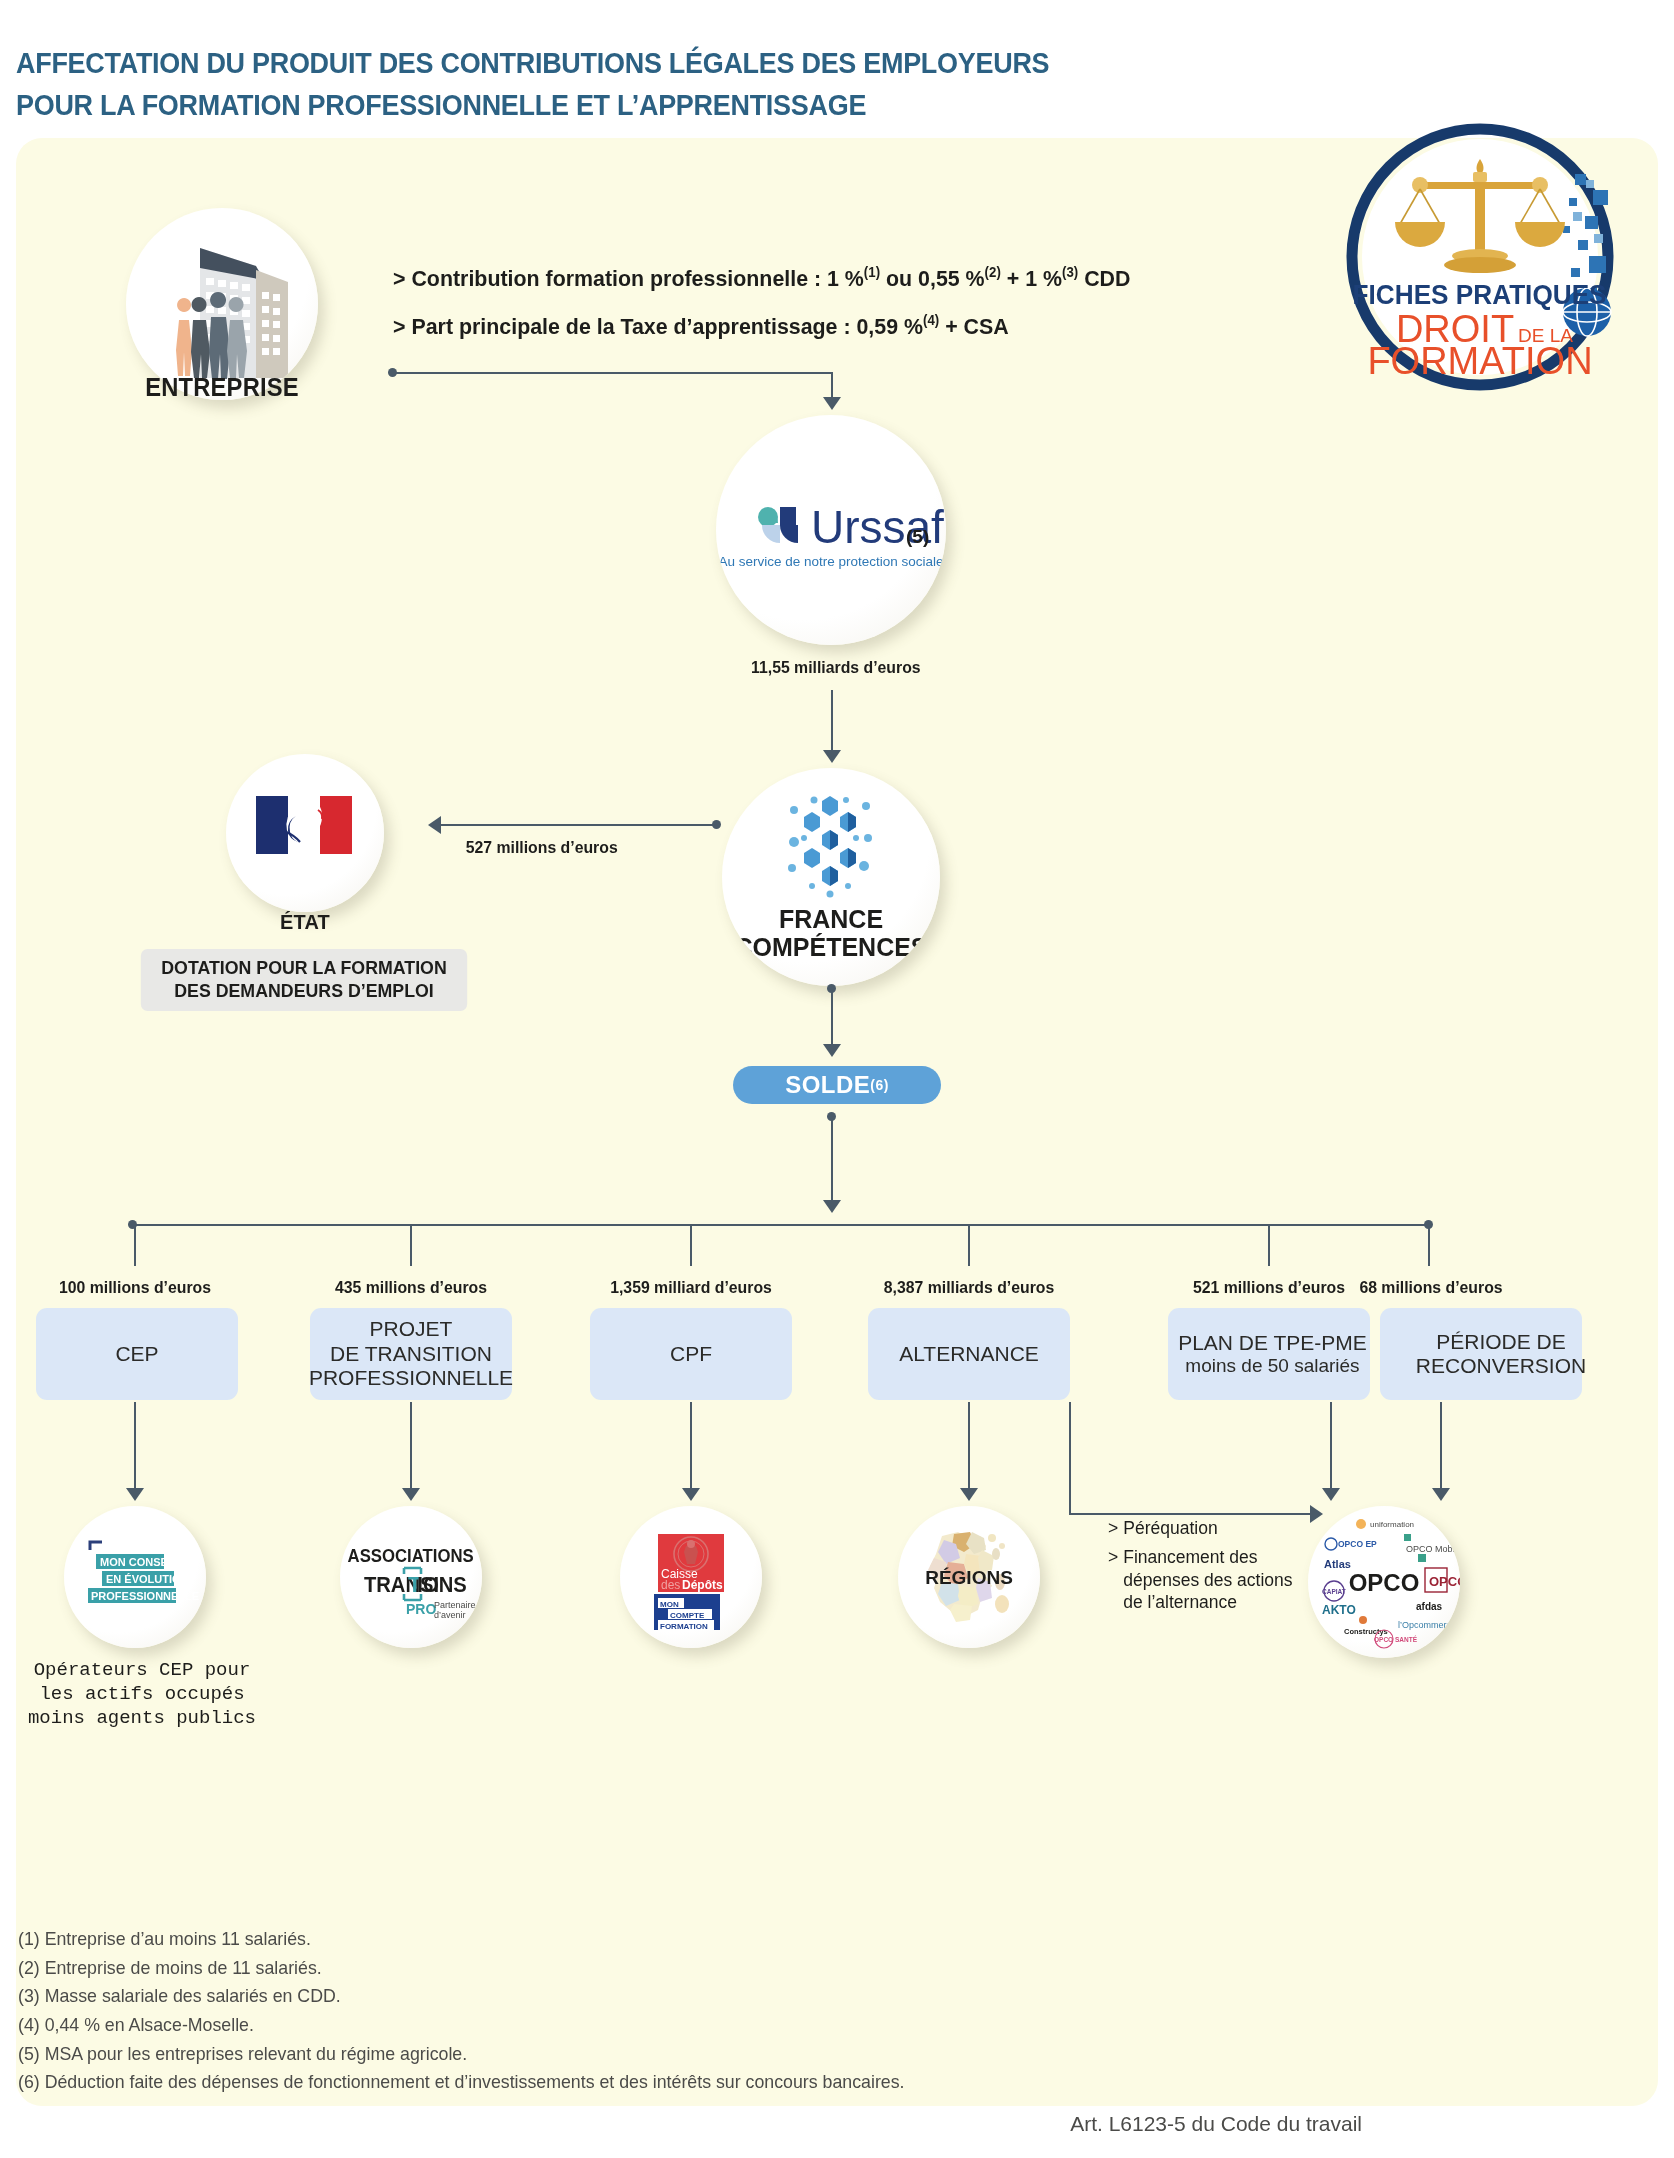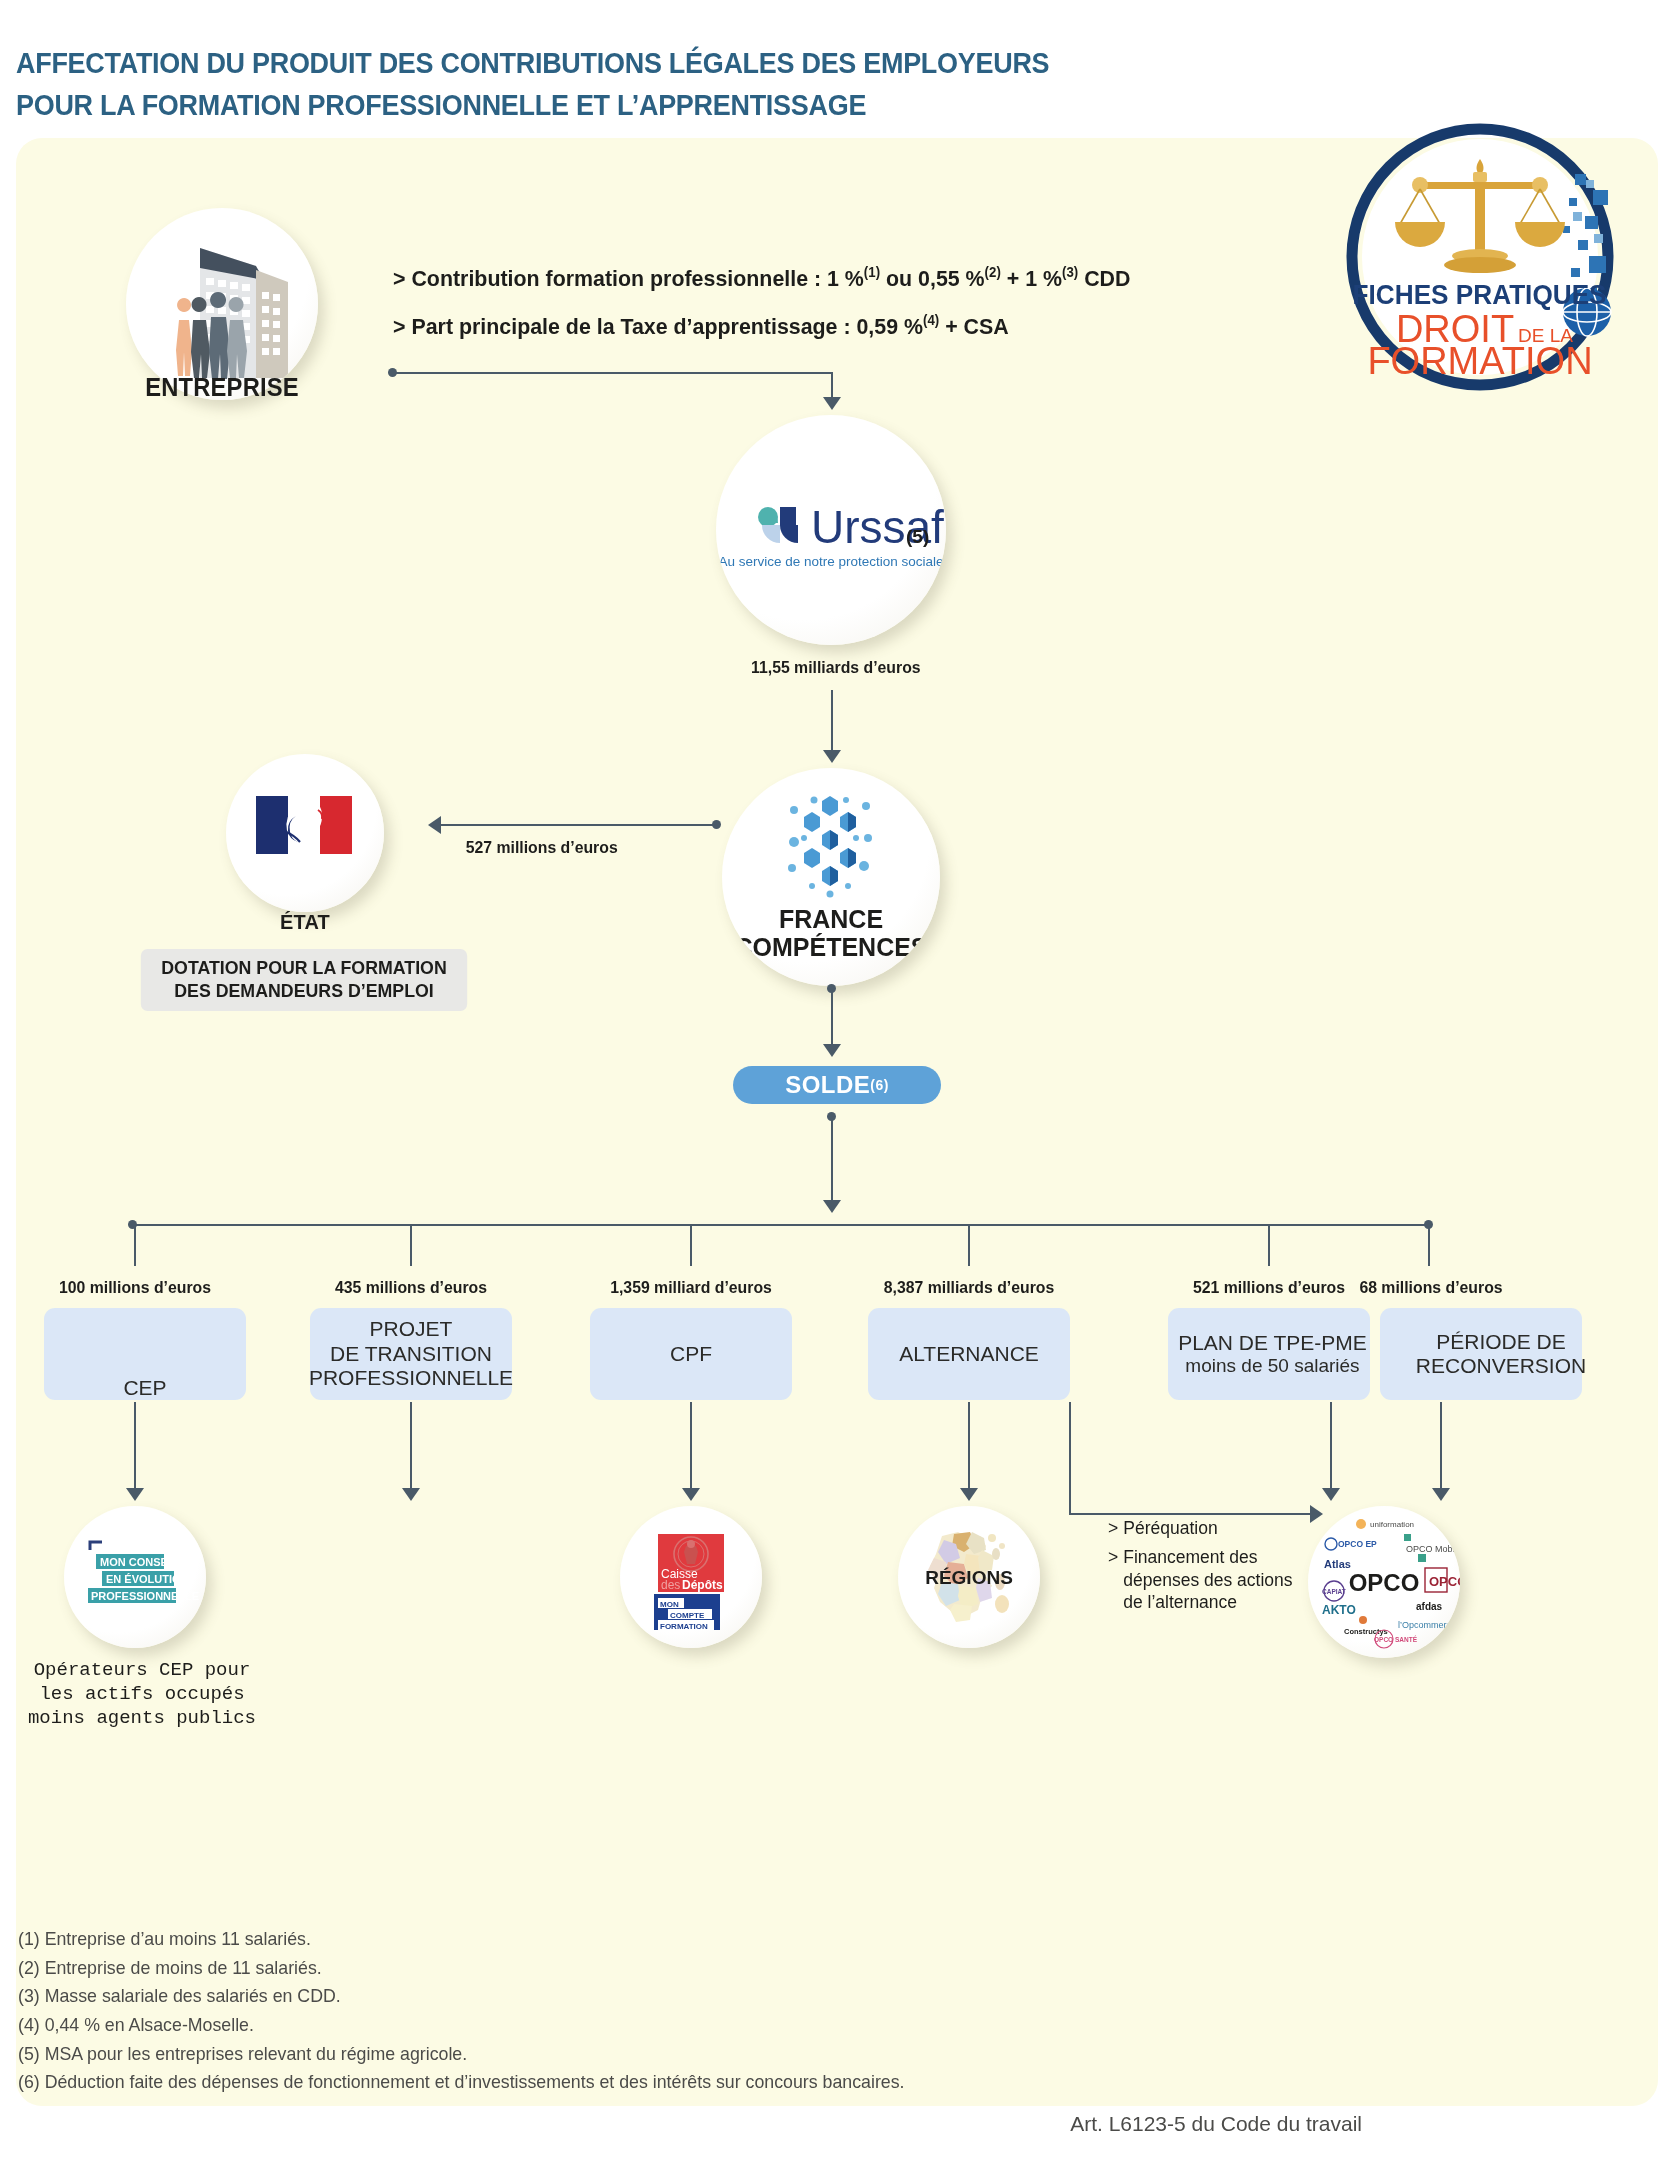--- a/index.html
+++ b/index.html
@@ -353,21 +353,21 @@
   <div class="vline" style="left:1268px; top:1196px; height:42px;"></div>
   <div class="vline" style="left:1428px; top:1196px; height:42px;"></div>
 
   <div class="amount" style="left:34px;  top:1250px; width:202px; text-align:center;">100 millions d’euros</div>
   <div class="amount" style="left:310px; top:1250px; width:202px; text-align:center;">435 millions d’euros</div>
   <div class="amount" style="left:590px; top:1250px; width:202px; text-align:center;">1,359 milliard d’euros</div>
   <div class="amount" style="left:868px; top:1250px; width:202px; text-align:center;">8,387 milliards d’euros</div>
   <div class="amount" style="left:1168px;top:1250px; width:202px; text-align:center;">521 millions d’euros</div>
   <div class="amount" style="left:1330px;top:1250px; width:202px; text-align:center;">68 millions d’euros</div>
 
-  <div class="pbox" style="left:44px;  top:1280px; width:202px; height:92px;justify-content:flex-end;">
+  <div class="pbox" style="left:36px;  top:1280px; width:202px; height:92px;">
     <span class="l1">CEP</span>
   </div>
   <div class="pbox" style="left:310px; top:1280px; width:202px; height:92px;">
     <span class="l1">PROJET</span>
     <span class="l1">DE TRANSITION</span>
     <span class="l1">PROFESSIONNELLE</span>
   </div>
   <div class="pbox" style="left:590px; top:1280px; width:202px; height:92px;">
     <span class="l1">CPF</span>
   </div>
@@ -412,20 +412,35 @@
         <text x="27" y="93.5" font-family="Liberation Sans, sans-serif" font-size="11" font-weight="bold" fill="#ffffff">PROFESSIONNELLE</text>
       </g>
     </svg>
   </div>
   <div class="caption" style="left:17px; top:1630px; width:250px;font-family:Liberation Mono, monospace;">
     <div>Opérateurs CEP pour</div>
     <div>les actifs occupés</div>
     <div>moins agents publics</div>
   </div>
 
+  <div class="circ" style="left:340px; top:1478px; width:142px; height:142px;">
+    <svg width="142" height="142" viewBox="0 0 142 142">
+      <g>
+        <text x="71" y="56" text-anchor="middle" font-family="Liberation Sans, sans-serif" font-size="18" font-weight="bold" fill="#1d1d1b" transform="scale(0.93 1) translate(5 0)">ASSOCIATIONS</text>
+        <path d="M64 62 h17 M64 62 v6 M81 62 v6" stroke="#3aa0a8" stroke-width="2.6" fill="none"></path>
+        <path d="M64 94 h17 M64 94 v-6 M81 94 v-6" stroke="#3aa0a8" stroke-width="2.6" fill="none"></path>
+        <text x="24" y="86" font-family="Liberation Sans, sans-serif" font-size="22" font-weight="bold" fill="#1d1d1b" transform="scale(0.92 1) translate(2 0)">TRANSI</text>
+        <text x="68" y="86" font-family="Liberation Sans, sans-serif" font-size="22" font-weight="bold" fill="#3aa0a8">T</text>
+        <text x="78" y="86" font-family="Liberation Sans, sans-serif" font-size="22" font-weight="bold" fill="#1d1d1b" transform="scale(0.92 1) translate(6 0)">IONS</text>
+        <text x="66" y="108" font-family="Liberation Sans, sans-serif" font-size="14" font-weight="bold" fill="#3aa0a8">PRO</text>
+        <text x="94" y="102" font-family="Liberation Sans, sans-serif" font-size="9" fill="#4b4b49">Partenaire</text>
+        <text x="94" y="112" font-family="Liberation Sans, sans-serif" font-size="9" fill="#4b4b49">d’avenir</text>
+      </g>
+    </svg>
+  </div>
 
   <div class="circ" style="left:620px; top:1478px; width:142px; height:142px;">
     <svg width="142" height="142" viewBox="0 0 142 142">
       <g>
         <rect x="38" y="28" width="66" height="58" fill="#e03a3e"></rect>
         <circle cx="71" cy="48" r="17" fill="none" stroke="#d9706f" stroke-width="1.6"></circle>
         <circle cx="71" cy="48" r="13" fill="none" stroke="#d9706f" stroke-width="1"></circle>
         <path d="M66 40 h10 l2 6 -3 12 h-8 l-3-12z" fill="#c9514f"></path>
         <circle cx="71" cy="38" r="4" fill="#d9706f"></circle>
         <text x="41" y="72" font-family="Liberation Sans, sans-serif" font-size="12" fill="#ffffff">Caisse</text>

